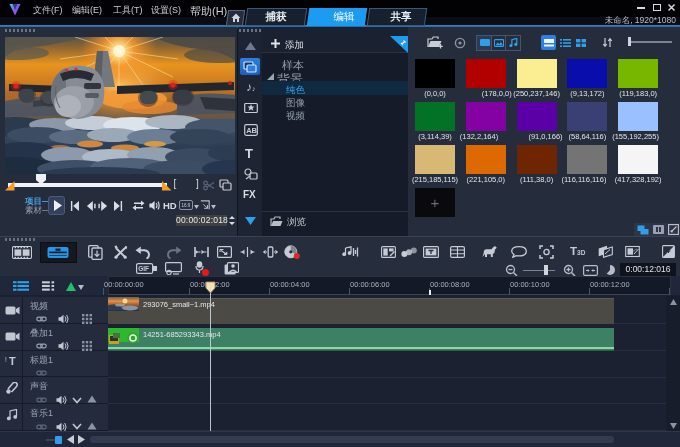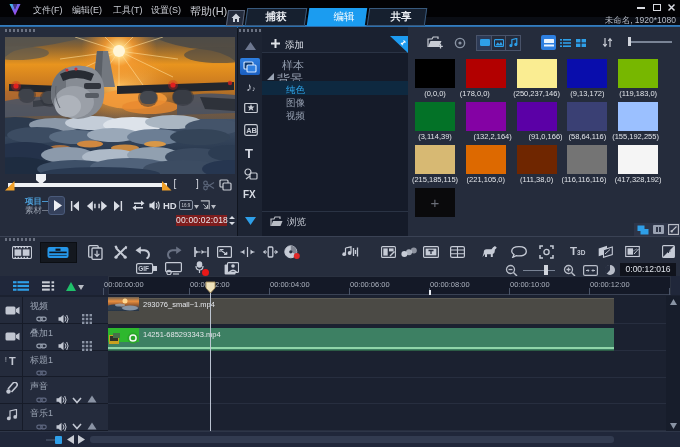--- a/index.html
+++ b/index.html
@@ -217,21 +217,21 @@
       <path d="M0 0 L5 0 L2.5 4 Z" fill="#b8bcc4"></path>
     </svg>
 <svg class="ab" style="left:200px;top:200px" width="10" height="10" viewBox="0 0 12 12">
       <path d="M1 1 L11 1 L11 11" fill="none" stroke="#b8bcc4" stroke-width="1.4"></path>
       <path d="M4 5 L9 10 M9 10 L9 6 M9 10 L5 10" stroke="#b8bcc4" stroke-width="1.2" fill="none"></path>
     </svg>
 <svg class="ab" style="left:211px;top:205px" width="5" height="4">
       <path d="M0 0 L5 0 L2.5 4 Z" fill="#b8bcc4"></path>
     </svg>
 
-<div class="ab" style="left:176px;top:215px;width:51px;height:11px;background:#7f1d1d;color:#e8eaf0;font-size:8.5px;letter-spacing:0.2px;text-align:center;line-height:11px;font-family:'Liberation Sans'">00:00:02:018</div>
+<div class="ab" style="left:176px;top:215px;width:51px;height:11px;background:#404040;color:#e8eaf0;font-size:8.5px;letter-spacing:0.2px;text-align:center;line-height:11px;font-family:'Liberation Sans'">00:00:02:018</div>
 <svg class="ab" style="left:228px;top:215px" width="8" height="11">
       <path d="M1 4 L4 1 L7 4 Z M1 7 L4 10 L7 7 Z" fill="#d8dce4"></path>
     </svg>
 
 <div class="ab" style="left:238px;top:27px;width:24px;height:209px;background:#1d2433"></div>
 <div class="dots" style="left:239px;top:29px;width:24px"></div>
 <svg class="ab" style="left:245px;top:42px" width="11" height="8">
       <path d="M5.5 0 L11 8 L0 8 Z" fill="#6e7890"></path>
     </svg>
 <div class="ab" style="left:240px;top:58px;width:20px;height:17px;background:linear-gradient(180deg,#2e7fe0,#1b5fc0);border-radius:2px"></div>
@@ -338,31 +338,31 @@
       <path d="M3 1 L3 9 M1.2 7 L3 9.3 L4.8 7" stroke="#c8ccd4" stroke-width="1.2" fill="none"></path>
       <path d="M8 10 L8 2 M6.2 4 L8 1.7 L9.8 4" stroke="#c8ccd4" stroke-width="1.2" fill="none"></path>
     </svg>
 <div class="ab" style="left:628px;top:41px;width:44px;height:1.6px;background:#7a8496"></div>
 <div class="ab" style="left:628px;top:37px;width:3.4px;height:9px;background:#d0d4dc"></div>
 
 <div id="swatches">
       <div class="ab" style="left:415px;top:58.5px;width:40px;height:29px;background:#000000"></div>
       <div class="ab" style="left:409px;top:88.5px;width:52px;font-size:7.5px;color:#e2e5ea;text-align:center">(0,0,0)</div>
       <div class="ab" style="left:465.8px;top:58.5px;width:40px;height:29px;background:#b20000"></div>
-      <div class="ab" style="left:459.8px;top:88.5px;width:52px;font-size:7.5px;color:#e2e5ea;text-align:left">(178,0,0)</div>
+      <div class="ab" style="left:459.8px;top:88.5px;width:52px;font-size:7.5px;color:#e2e5ea;text-align:right">(178,0,0)</div>
       <div class="ab" style="left:516.6px;top:58.5px;width:40px;height:29px;background:#faed92"></div>
       <div class="ab" style="left:510.6px;top:88.5px;width:52px;font-size:7.5px;color:#e2e5ea;text-align:center">(250,237,146)</div>
       <div class="ab" style="left:567.4px;top:58.5px;width:40px;height:29px;background:#090dac"></div>
       <div class="ab" style="left:561.4px;top:88.5px;width:52px;font-size:7.5px;color:#e2e5ea;text-align:center">(9,13,172)</div>
       <div class="ab" style="left:618.2px;top:58.5px;width:40px;height:29px;background:#77b700"></div>
       <div class="ab" style="left:612.2px;top:88.5px;width:52px;font-size:7.5px;color:#e2e5ea;text-align:center">(119,183,0)</div>
       <div class="ab" style="left:415px;top:101.8px;width:40px;height:29px;background:#037227"></div>
       <div class="ab" style="left:409px;top:131.8px;width:52px;font-size:7.5px;color:#e2e5ea;text-align:center">(3,114,39)</div>
       <div class="ab" style="left:465.8px;top:101.8px;width:40px;height:29px;background:#8402a4"></div>
-      <div class="ab" style="left:459.8px;top:131.8px;width:52px;font-size:7.5px;color:#e2e5ea;text-align:right">(132,2,164)</div>
+      <div class="ab" style="left:459.8px;top:131.8px;width:52px;font-size:7.5px;color:#e2e5ea;text-align:left">(132,2,164)</div>
       <div class="ab" style="left:516.6px;top:101.8px;width:40px;height:29px;background:#5b00a6"></div>
       <div class="ab" style="left:510.6px;top:131.8px;width:52px;font-size:7.5px;color:#e2e5ea;text-align:right">(91,0,166)</div>
       <div class="ab" style="left:567.4px;top:101.8px;width:40px;height:29px;background:#3a4074"></div>
       <div class="ab" style="left:561.4px;top:131.8px;width:52px;font-size:7.5px;color:#e2e5ea;text-align:center">(58,64,116)</div>
       <div class="ab" style="left:618.2px;top:101.8px;width:40px;height:29px;background:#9bc0ff"></div>
       <div class="ab" style="left:612.2px;top:131.8px;width:52px;font-size:7.5px;color:#e2e5ea;text-align:left">(155,192,255)</div>
       <div class="ab" style="left:415px;top:145.1px;width:40px;height:29px;background:#d7b973"></div>
       <div class="ab" style="left:409px;top:175.1px;width:52px;font-size:7.5px;color:#e2e5ea;text-align:center">(215,185,115)</div>
       <div class="ab" style="left:465.8px;top:145.1px;width:40px;height:29px;background:#dd6900"></div>
       <div class="ab" style="left:459.8px;top:175.1px;width:52px;font-size:7.5px;color:#e2e5ea;text-align:center">(221,105,0)</div>

